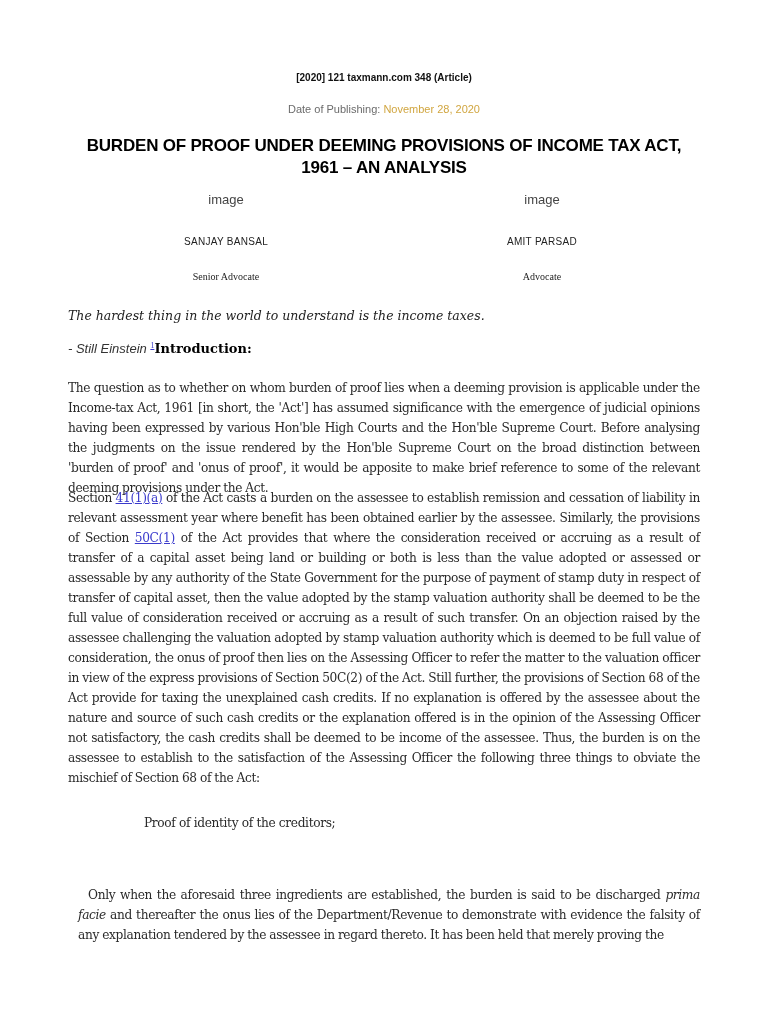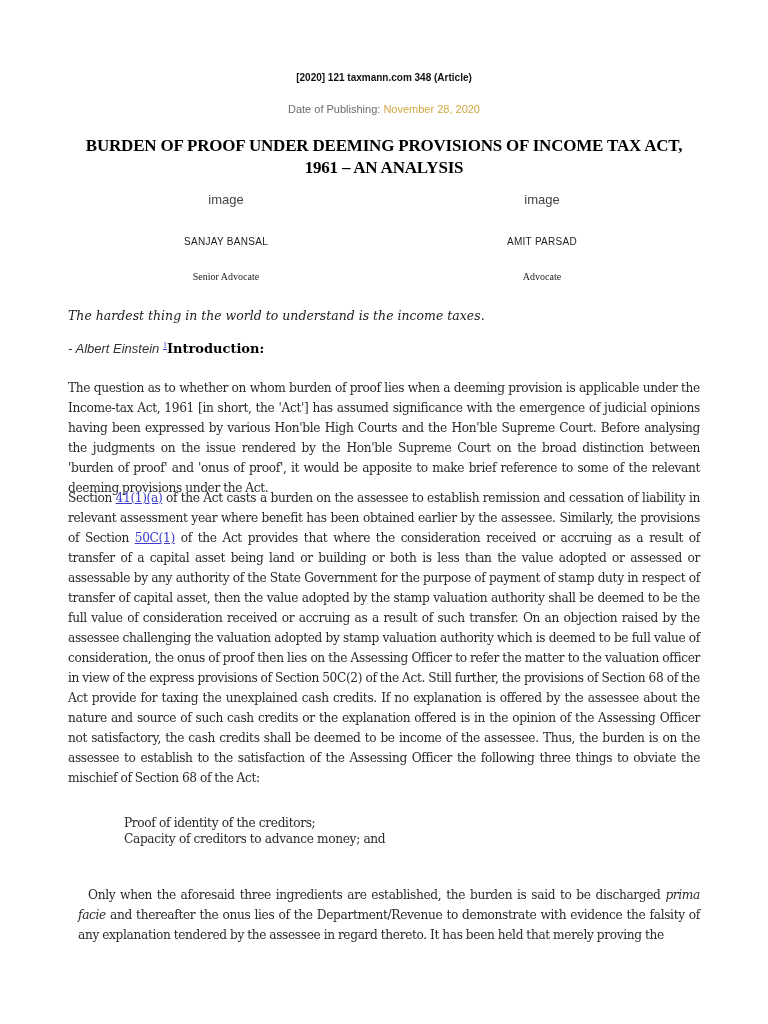--- a/index.html
+++ b/index.html
@@ -43,21 +43,21 @@
     }
     .pubdate .date-value {
       color: #d1a640;
     }
     .title {
       position: absolute;
       left: 0;
       width: 632px;
       top: 135px;
       text-align: center;
-      font-family: Liberation Serif, serif;
+      font-family: Liberation Sans, sans-serif;
       font-weight: bold;
       font-size: 17px;
       line-height: 22px;
       color: #000;
       letter-spacing: -0.2px;
     }
     .author {
       position: absolute;
       width: 200px;
       text-align: center;
@@ -137,21 +137,21 @@
       left: 0;
       top: 488px;
       width: 632px;
     }
     .link {
       color: #3a3acc;
       text-decoration: underline;
     }
     .list {
       position: absolute;
-      left: 56px;
+      left: 76px;
       top: 815px;
       font-family: "DejaVu Serif", serif;
       font-size: 12.2px;
       line-height: 16px;
       color: #2a2a2a;
       letter-spacing: -0.35px;
     }
     .para3 {
       position: absolute;
       left: 10px;
@@ -179,26 +179,25 @@
   </div>
 
   <div class="author right">
     <div class="img-ph">image</div>
     <div class="name">AMIT PARSAD</div>
     <div class="role">Advocate</div>
   </div>
 
   <div class="quote">The hardest thing in the world to understand is the income taxes.</div>
 
-  <div class="intro-line"><span class="attribution">- Albert Einstein </span><sup>1</sup><span class="heading">Introduction:</span></div>
+  <div class="intro-line"><span class="attribution">- Still Einstein </span><sup>1</sup><span class="heading">Introduction:</span></div>
 
   <div class="body-text para1">The question as to whether on whom burden of proof lies when a deeming provision is applicable under the Income-tax Act, 1961 [in short, the 'Act'] has assumed significance with the emergence of judicial opinions having been expressed by various Hon'ble High Courts and the Hon'ble Supreme Court. Before analysing the judgments on the issue rendered by the Hon'ble Supreme Court on the broad distinction between 'burden of proof' and 'onus of proof', it would be apposite to make brief reference to some of the relevant deeming provisions under the Act.</div>
 
   <div class="body-text para2"><span>Section </span><span class="link">41(1)(a)</span><span> of the Act casts a burden on the assessee to establish remission and cessation of liability in relevant assessment year where benefit has been obtained earlier by the assessee. Similarly, the provisions of Section </span><span class="link">50C(1)</span><span> of the Act provides that where the consideration received or accruing as a result of transfer of a capital asset being land or building or both is less than the value adopted or assessed or assessable by any authority of the State Government for the purpose of payment of stamp duty in respect of transfer of capital asset, then the value adopted by the stamp valuation authority shall be deemed to be the full value of consideration received or accruing as a result of such transfer. On an objection raised by the assessee challenging the valuation adopted by stamp valuation authority which is deemed to be full value of consideration, the onus of proof then lies on the Assessing Officer to refer the matter to the valuation officer in view of the express provisions of Section 50C(2) of the Act. Still further, the provisions of Section 68 of the Act provide for taxing the unexplained cash credits. If no explanation is offered by the assessee about the nature and source of such cash credits or the explanation offered is in the opinion of the Assessing Officer not satisfactory, the cash credits shall be deemed to be income of the assessee. Thus, the burden is on the assessee to establish to the satisfaction of the Assessing Officer the following three things to obviate the mischief of Section 68 of the Act:</span></div>
 
   <div class="list">
     <div>Proof of identity of the creditors;</div>
-    <div>Capacity of creditors to advance money; and</div>
   </div>
 
   <div class="body-text para3"><span>Only when the aforesaid three ingredients are established, the burden is said to be discharged </span><em>prima facie</em><span> and thereafter the onus lies of the Department/Revenue to demonstrate with evidence the falsity of any explanation tendered by the assessee in regard thereto. It has been held that merely proving the</span></div>
 
 </div>
 
 </body></html>

